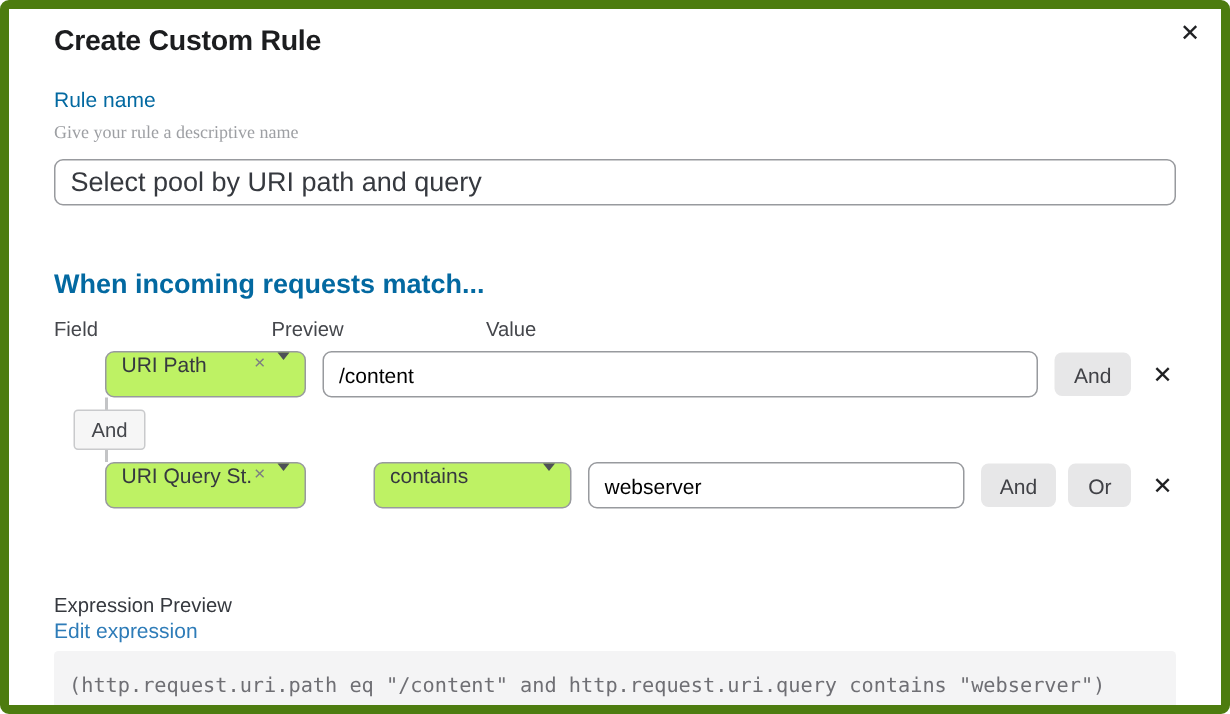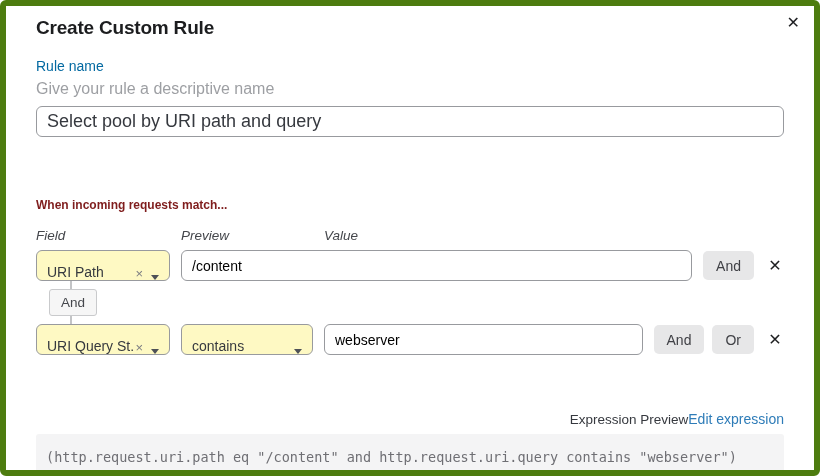--- a/index.html
+++ b/index.html
@@ -38,72 +38,73 @@
     line-height: 18px;
   }
   .field-label {
     margin-top: 18px;
     font-size: 14px;
     color: #0369a1;
     line-height: 17px;
   }
   .helper-text {
     margin-top: 5px;
-    font-size: 16px;
+    font-size: 12px;
     color: #9d9fa3;
     line-height: 17px;
+    font-family: Liberation Serif, serif;
   }
   .text-input {
     display: block;
     width: 100%;
     height: 31px;
     margin-top: 9px;
     border: 1px solid #989a9e;
     border-radius: 6px;
     padding: 0 10px;
     font-family: inherit;
     font-size: 18px;
     color: #36393f;
     background: #fff;
     outline: none;
   }
   .section-heading {
-    margin-top: 60px;
-    font-size: 12px;
-    font-weight: bold;
-    color: #7f1d1d;
+    margin-top: 44px;
+    font-size: 18px;
+    font-weight: bold;
+    color: #0369a1;
     line-height: 17px;
   }
   .columns-row {
     display: flex;
     margin-top: 13px;
     font-size: 13.5px;
     color: #45474c;
     line-height: 17px;
-    font-style: italic;
   }
   .col-field    { width: 145px; }
   .col-operator { width: 143px; }
   .col-value    { flex: 1; }
   .cond-row {
     display: flex;
     align-items: center;
   }
   .cond-row.first { margin-top: 6px; }
   .select {
     display: flex;
-    align-items: flex-end;
+    align-items: flex-start;
     height: 31px;
     border: 1px solid #989a9e;
     border-radius: 6px;
     padding: 0 10px;
     font-size: 14px;
     color: #36393f;
-    background: #fef9c3;
-    cursor: pointer;
+    background: #bef264;
+    cursor: pointer;
+    margin-left: 34px;
   }
   .select.field-select    { width: 134px; margin-right: 11px; }
   .select.operator-select { width: 132px; margin-right: 11px; }
   .select-label { white-space: nowrap; overflow: hidden; }
   .clear-x {
     margin-left: auto;
     font-size: 13px;
     color: #7c7e82;
     line-height: 13px;
     padding-right: 8px;
@@ -174,20 +175,21 @@
     border: 1px solid #c9cacc;
     border-radius: 3px;
     font-size: 13.5px;
     color: #45474c;
   }
   .preview-header {
     display: flex;
     justify-content: flex-end;
     align-items: baseline;
     margin-top: 56px;
+    flex-direction: column;
   }
   .preview-label {
     font-size: 13.5px;
     color: #36393f;
     line-height: 17px;
   }
   .edit-link {
     font-size: 14px;
     color: #2e7cb8;
     cursor: pointer;

